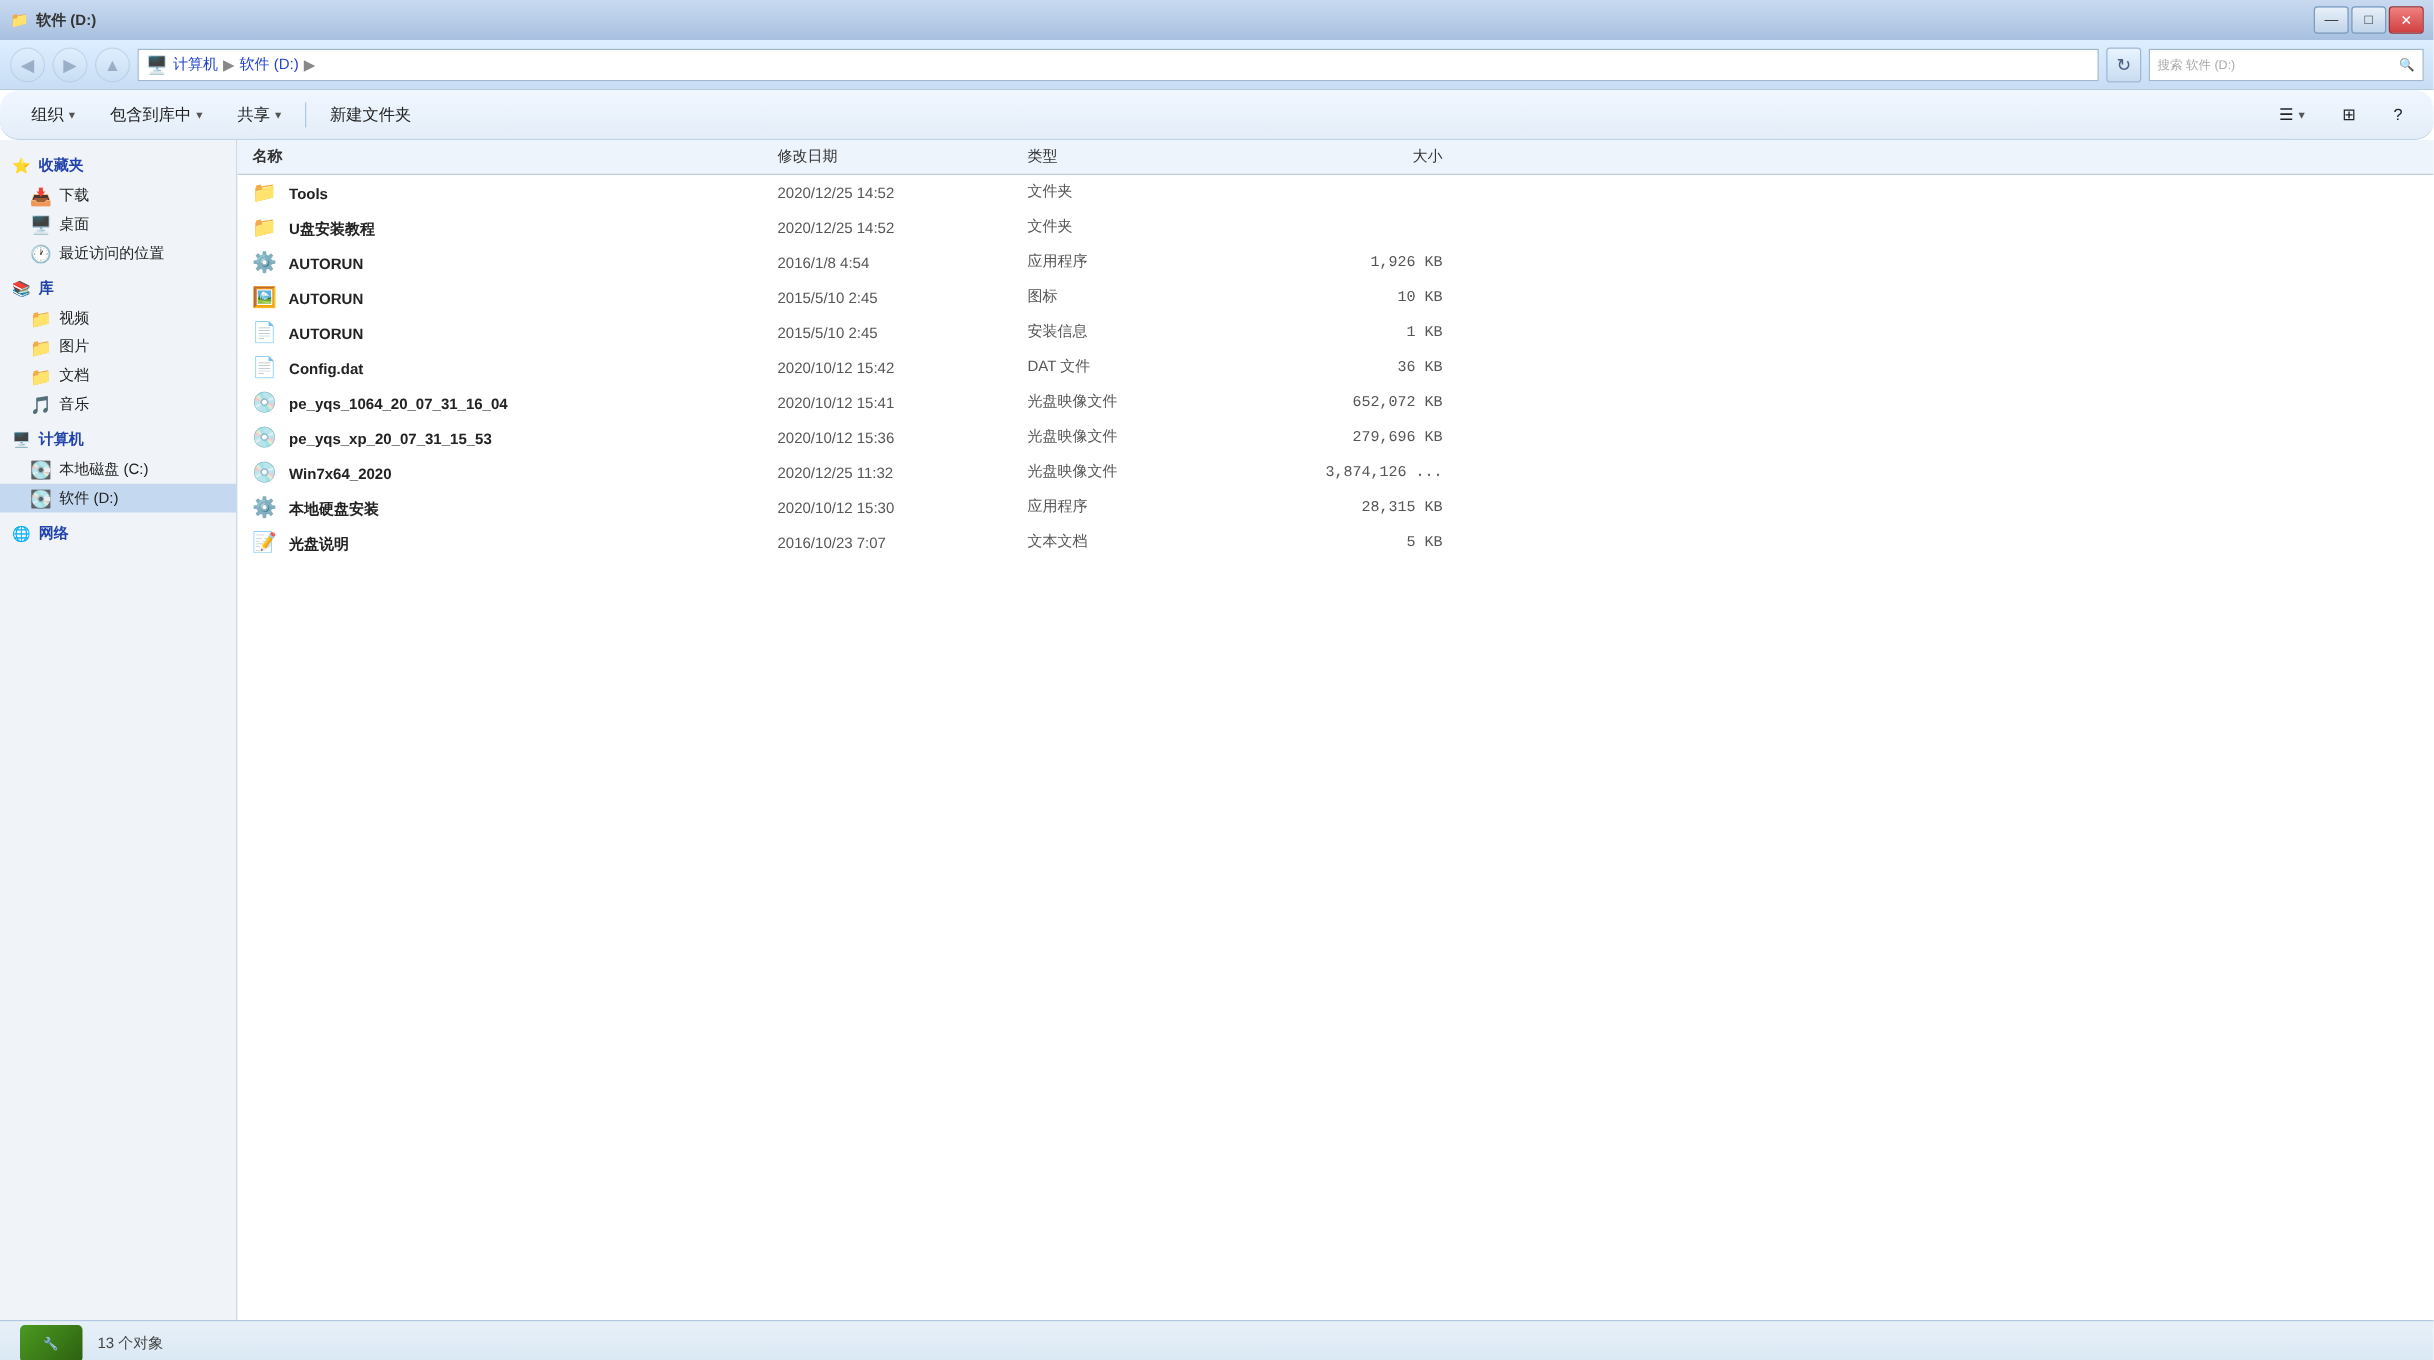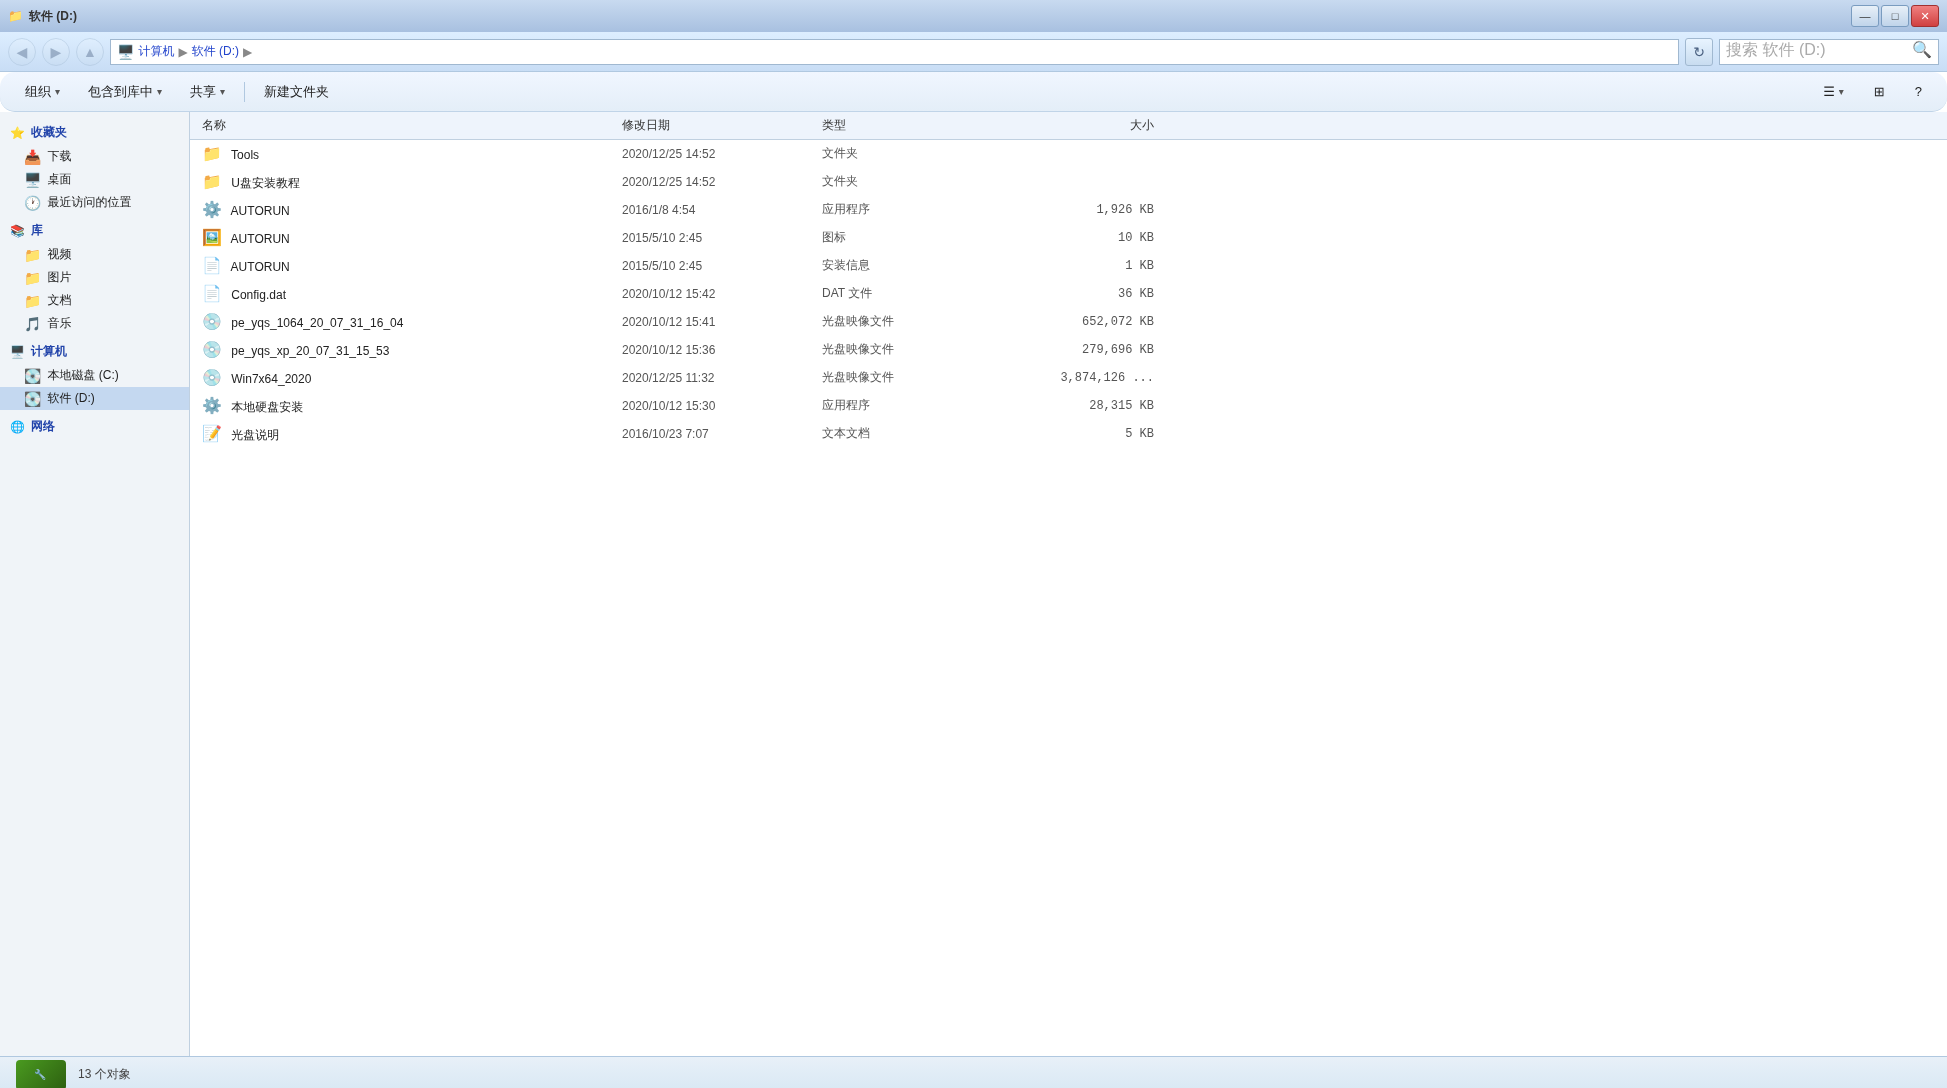--- a/index.html
+++ b/index.html
@@ -105,23 +105,24 @@
       cursor: pointer;
       font-size: 14px;
       color: #4a6080;
     }
     .search-bar {
       width: 220px;
       height: 26px;
       border: 1px solid #a0b8d0;
       background: white;
       display: flex;
+      align-items: center;
       padding: 0 6px;
       gap: 4px;
-      font-size: 16px;
+      font-size: 10px;
       color: #888;
     }
 
     
     .toolbar {
       height: 40px;
       background: linear-gradient(to bottom, #f0f6ff 0%, #e4eef8 100%);
       display: flex;
       align-items: center;
       padding: 0 12px;
@@ -207,21 +208,21 @@
     .col-headers {
       display: flex;
       align-items: center;
       height: 28px;
       background: #eef4fc;
       border-bottom: 1px solid #c0d0e0;
       padding: 0 8px;
       font-size: 12px;
       color: #333;
     }
-    .col-name { width: 420px; cursor: pointer; padding: 0 4px; }
+    .col-name { width: 420px; cursor: pointer; padding: 0 4px; font-weight: bold; }
     .col-date { width: 200px; cursor: pointer; padding: 0 4px; }
     .col-type { width: 180px; cursor: pointer; padding: 0 4px; }
     .col-size { width: 160px; cursor: pointer; padding: 0 4px; text-align: right; font-family: Liberation Mono, monospace; }
 
     
     .file-list {
       flex: 1;
       overflow-y: auto;
     }
     .file-row {

